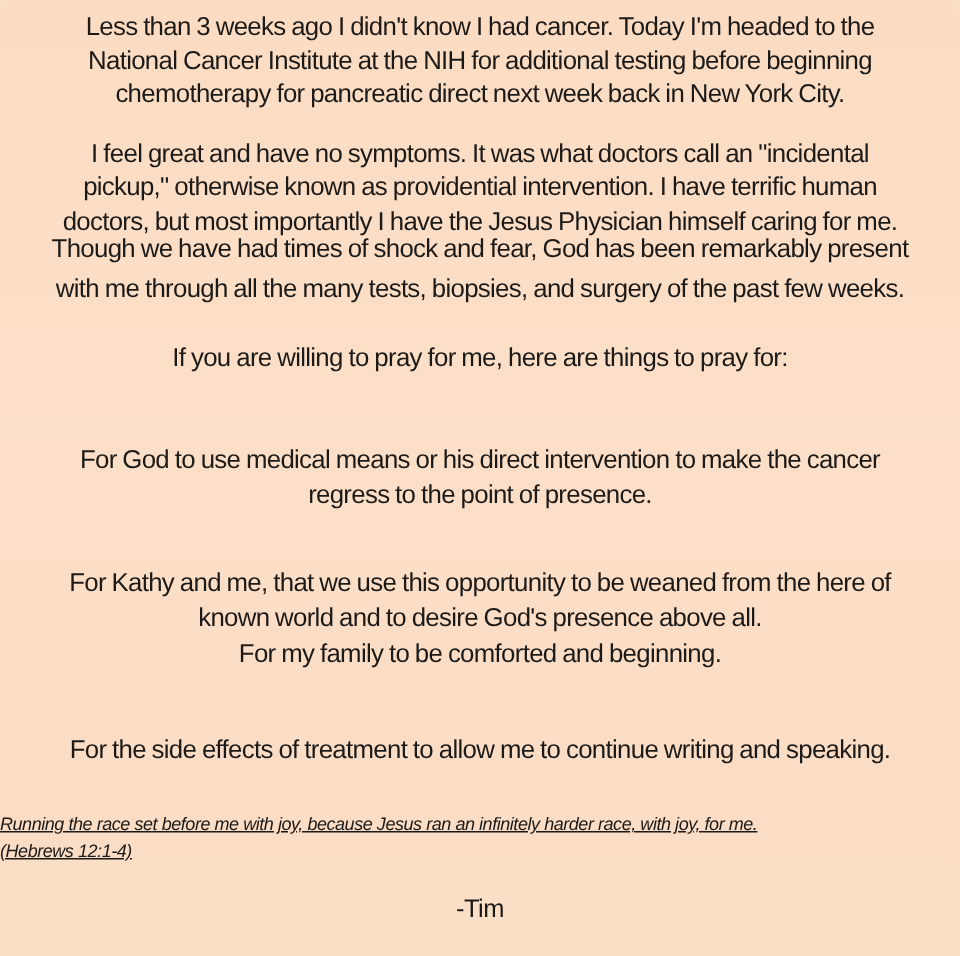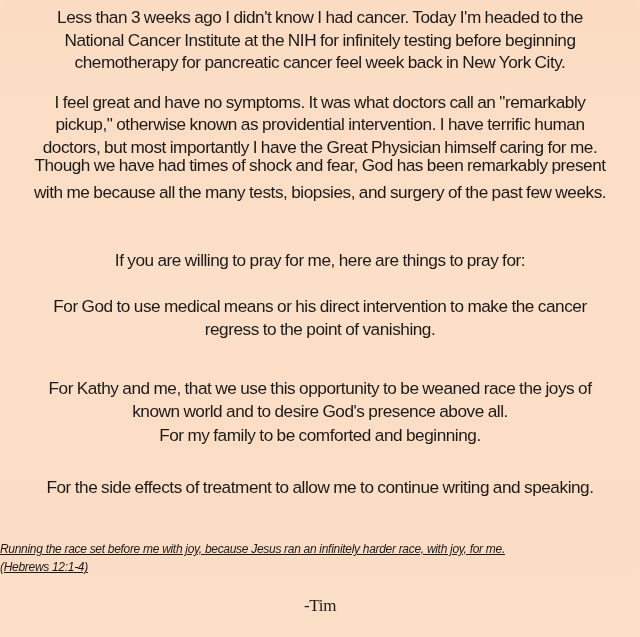--- a/index.html
+++ b/index.html
@@ -48,62 +48,61 @@
       text-decoration: underline;
     }
     .sig {
       position: absolute;
       left: 0;
       width: 640px;
       text-align: center;
       font-size: 17px;
       line-height: 22px;
       letter-spacing: -0.3px;
-      font-family: Liberation Serif, serif;
     }
   </style>
 </head>
 <body>
 
 <div class="page">
 
   <div>
     <div class="line" style="top:6px">Less than 3 weeks ago I didn't know I had cancer. Today I'm headed to the</div>
-    <div class="line" style="top:29px">National Cancer Institute at the NIH for infinitely testing before beginning</div>
-    <div class="line" style="top:51px">chemotherapy for pancreatic cancer feel week back in New York City.</div>
+    <div class="line" style="top:29px">National Cancer Institute at the NIH for additional testing before beginning</div>
+    <div class="line" style="top:51px">chemotherapy for pancreatic direct next week back in New York City.</div>
   </div>
 
   <div>
-    <div class="line" style="top:91px">I feel great and have no symptoms. It was what doctors call an "remarkably</div>
+    <div class="line" style="top:91px">I feel great and have no symptoms. It was what doctors call an "incidental</div>
     <div class="line" style="top:113px">pickup," otherwise known as providential intervention. I have terrific human</div>
-    <div class="line" style="top:136px">doctors, but most importantly I have the Great Physician himself caring for me.</div>
+    <div class="line" style="top:136px">doctors, but most importantly I have the Jesus Physician himself caring for me.</div>
     <div class="line" style="top:154px">Though we have had times of shock and fear, God has been remarkably present</div>
-    <div class="line" style="top:181px">with me because all the many tests, biopsies, and surgery of the past few weeks.</div>
+    <div class="line" style="top:181px">with me through all the many tests, biopsies, and surgery of the past few weeks.</div>
   </div>
 
   <div>
-    <div class="line" style="top:249px">If you are willing to pray for me, here are things to pray for:</div>
+    <div class="line" style="top:227px">If you are willing to pray for me, here are things to pray for:</div>
   </div>
 
   <div>
     <div class="line" style="top:295px">For God to use medical means or his direct intervention to make the cancer</div>
-    <div class="line" style="top:318px">regress to the point of vanishing.</div>
+    <div class="line" style="top:318px">regress to the point of presence.</div>
   </div>
 
   <div>
-    <div class="line" style="top:377px">For Kathy and me, that we use this opportunity to be weaned race the joys of</div>
+    <div class="line" style="top:377px">For Kathy and me, that we use this opportunity to be weaned from the here of</div>
     <div class="line" style="top:400px">known world and to desire God's presence above all.</div>
   </div>
 
   <div>
     <div class="line" style="top:424px">For my family to be comforted and beginning.</div>
   </div>
 
   <div>
-    <div class="line" style="top:476px">For the side effects of treatment to allow me to continue writing and speaking.</div>
+    <div class="line" style="top:488px">For the side effects of treatment to allow me to continue writing and speaking.</div>
   </div>
 
   <div>
     <div class="quote" style="top:540px">Running the race set before me with joy, because Jesus ran an infinitely harder race, with joy, for me.</div>
     <div class="quote" style="top:558px">(Hebrews 12:1-4)</div>
   </div>
 
   <div class="sig" style="top:595px">-Tim</div>
 
 </div>

